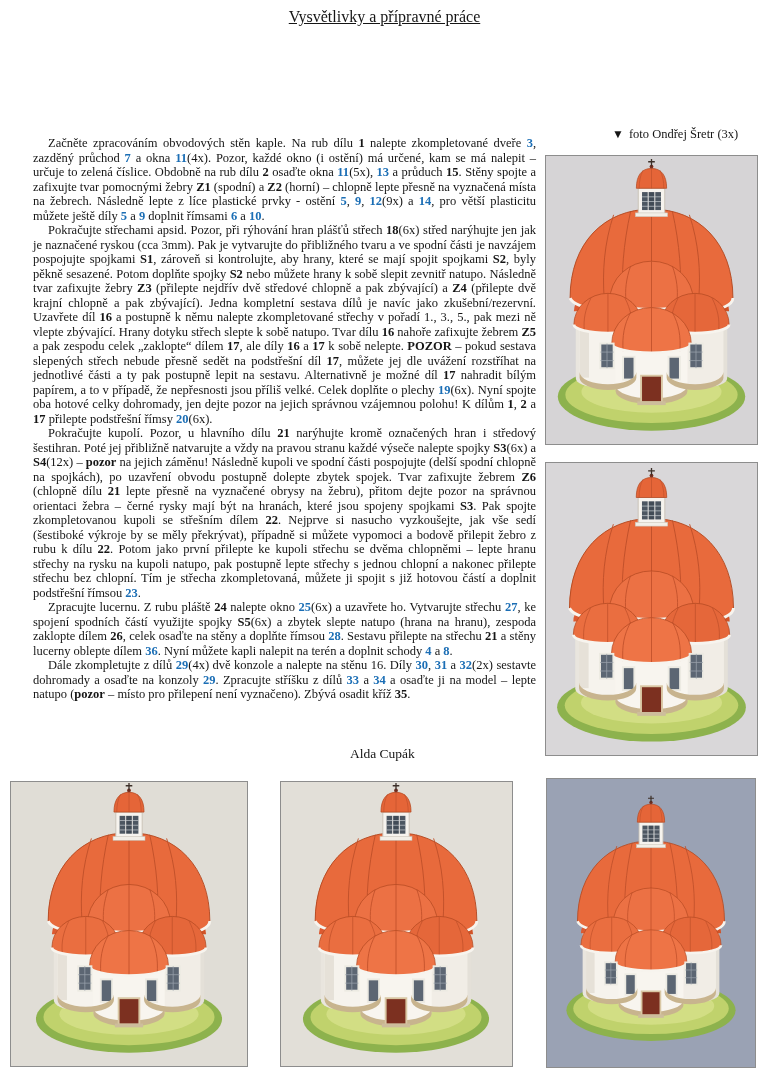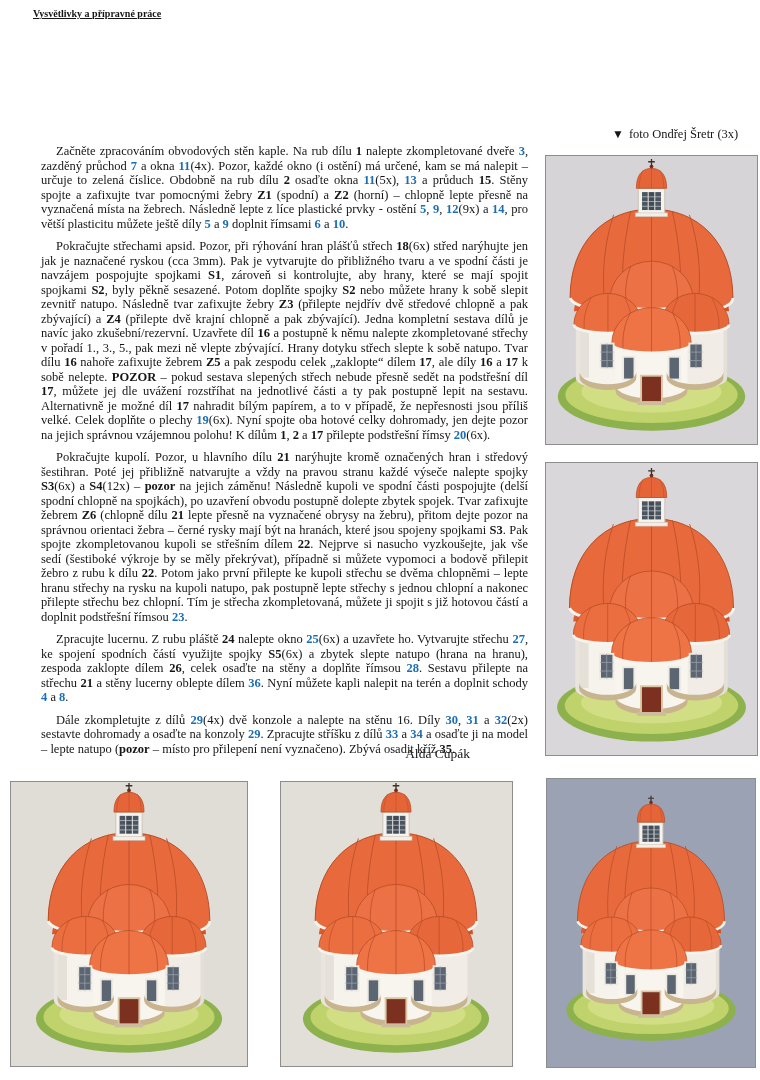--- a/index.html
+++ b/index.html
@@ -1,39 +1,39 @@
 <!DOCTYPE html>
 <html><head>
 <meta charset="utf-8">
 <style>
   html,body{margin:0;padding:0;background:#ffffff;}
   .page{
     position:relative; width:760px; height:1080px; background:#ffffff;
     font-family:"Liberation Serif", serif; color:#151515; overflow:hidden;
   }
   .h-title{
-    font-weight:bold; font-size:10px; text-decoration:underline;
+    font-weight:normal; font-size:16px; text-decoration:underline;text-align:center;
   }
   .para{
-    margin:8px; text-align:justify; text-indent:15px;
+    margin:0; text-align:justify; text-indent:15px;
     font-size:12.5px; line-height:14.5px;
   }
   .s1{position:absolute; left:33px; top:8px; width:703px;}
   .s1 .para{font-size:12.3px; line-height:14.3px;}
   .s2{position:absolute; left:33px; top:136px; width:503px;}
   .s2-head{font-size:12.8px; margin-bottom:2px;}
   .seg-b{font-weight:bold;}
   .seg-c{font-weight:bold; color:#1b6eb5;}
   .caption{
     position:absolute; font-size:12.5px; white-space:nowrap;
   }
   .caption .tri{font-size:12px; margin-right:5px;}
   .signature{
     position:absolute; left:350px; top:746px; width:120px;
-    text-align:right; font-size:13.5px;
+    text-align:left; font-size:13.5px;
   }
   .photo{
     position:absolute; border:1px solid #8d8d8d; background:#d6d4d6;
     box-sizing:border-box;
   }
   .photo svg{display:block;}
   #ph-r1{left:545px; top:155px; width:213px; height:290px;}
   #ph-r2{left:545px; top:462px; width:213px; height:294px;}
   #ph-r3{left:546px; top:778px; width:210px; height:290px;}
   #ph-b1{left:10px;  top:781px; width:238px; height:286px;}

